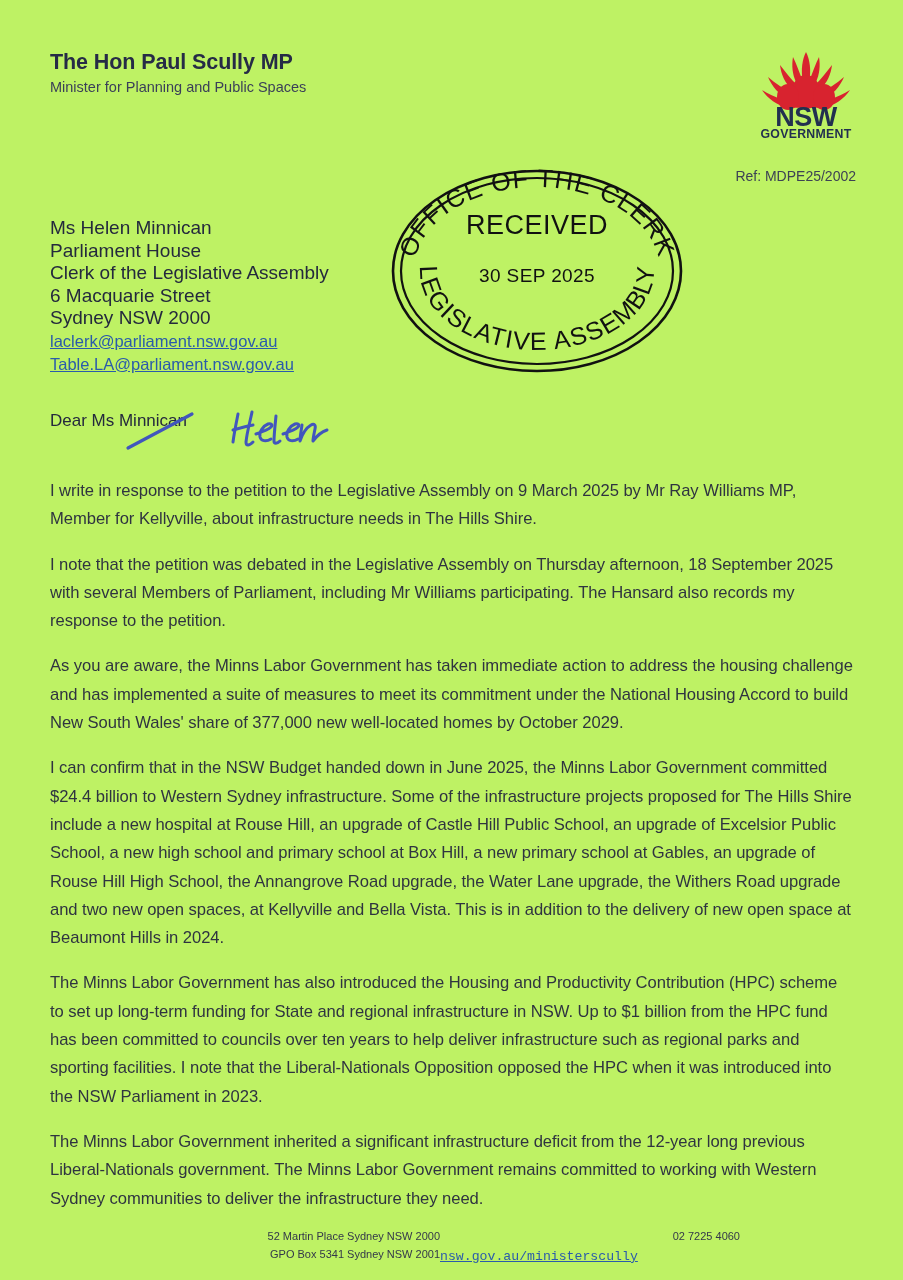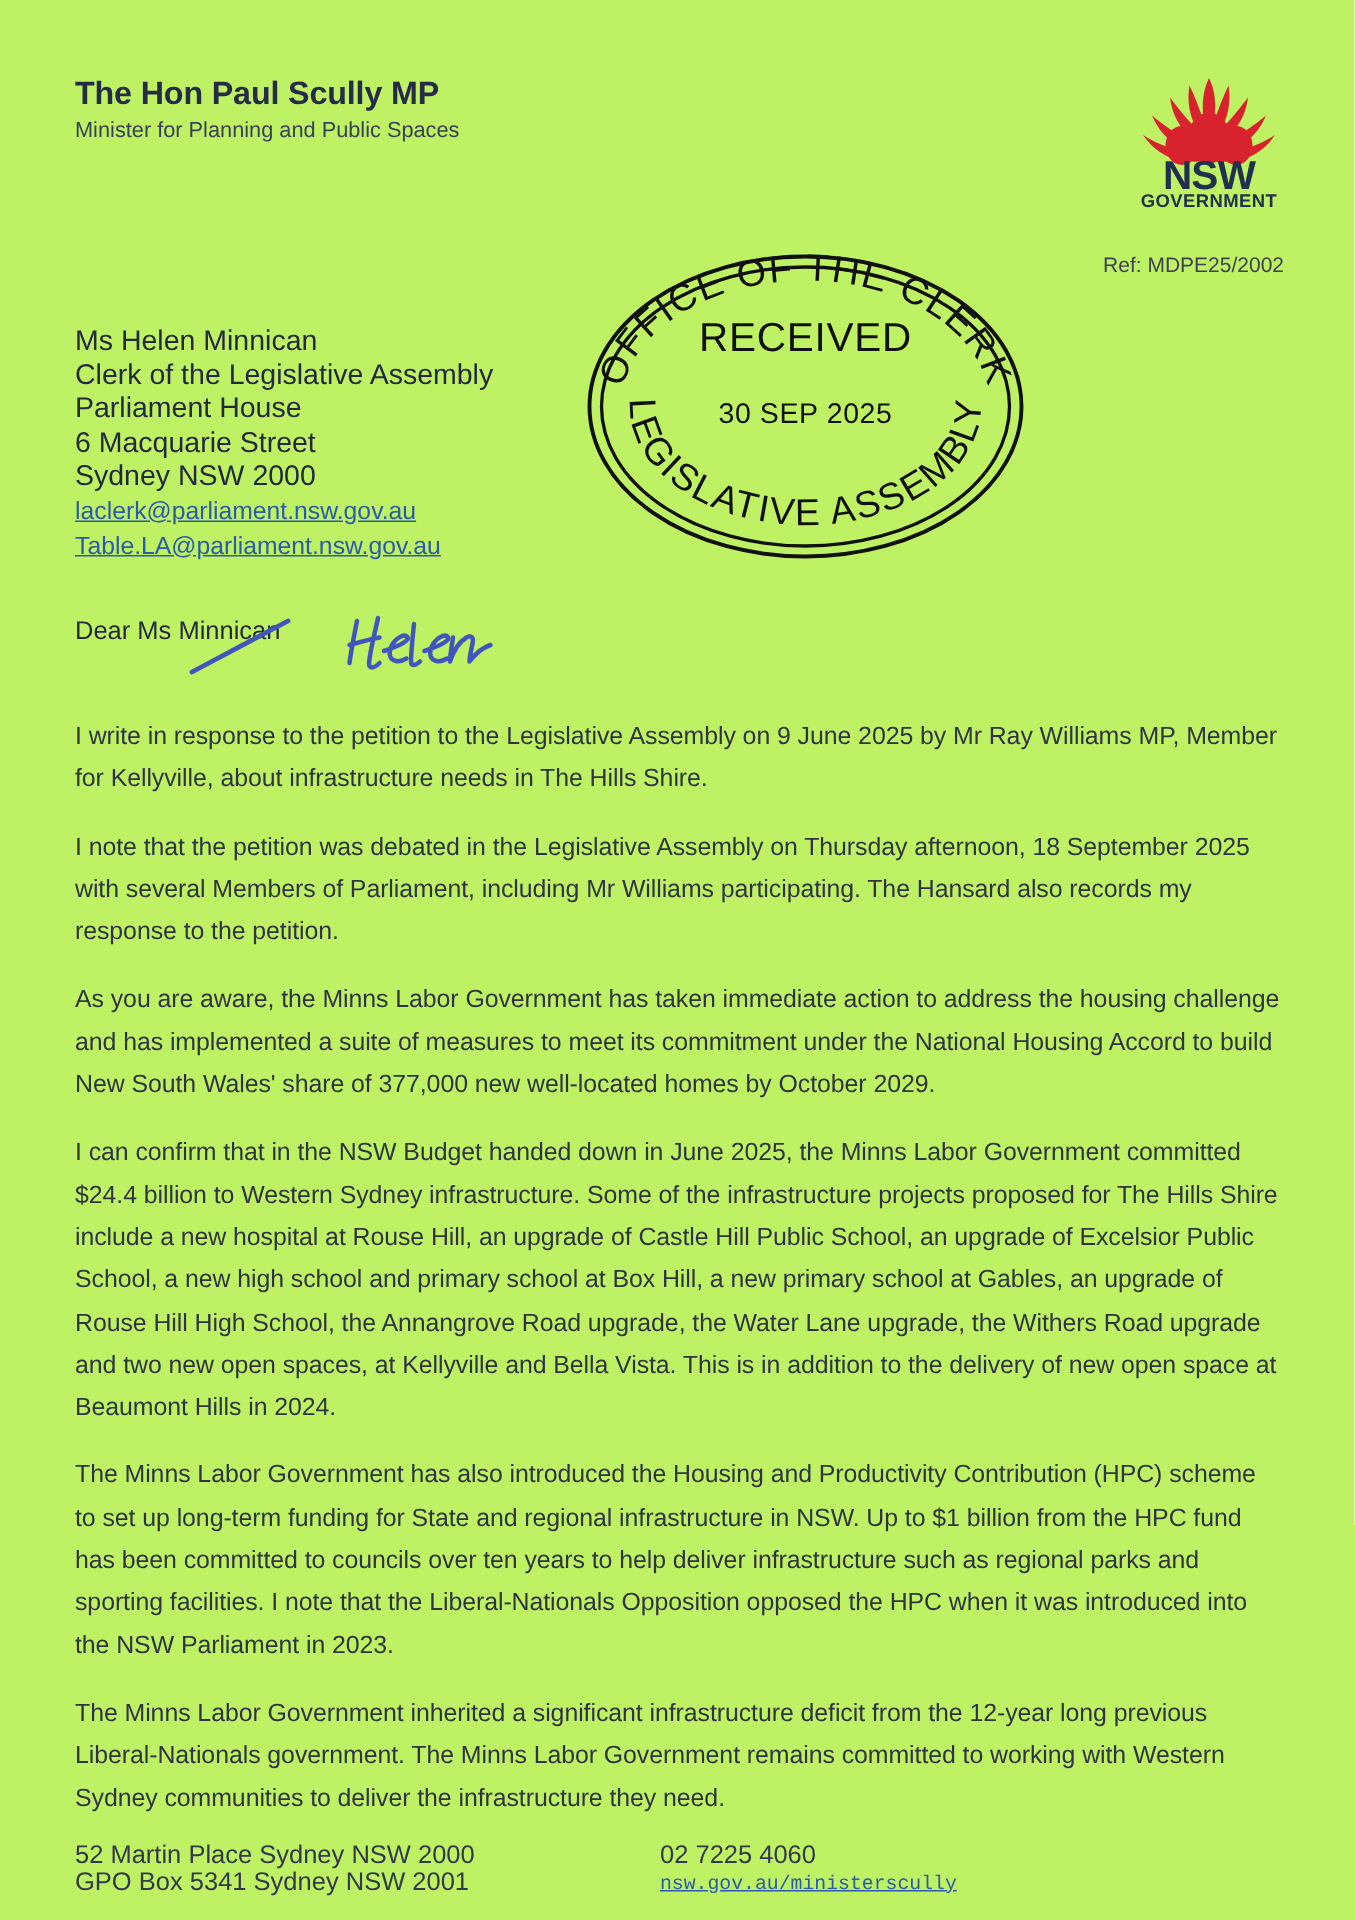--- a/index.html
+++ b/index.html
@@ -144,24 +144,25 @@
   .footer {
     position: absolute;
     left: 50px;
     top: 1228px;
     width: 805px;
     display: flex;
   }
   .footer-col-left { width: 390px; }
   .footer-col-right { width: 300px; }
   .footer-line {
-    font-size: 17px;
+    font-size: 11px;
     line-height: 17.5px;
     color: #33384a;
     white-space: nowrap;
+    text-align: right;
   }
   .footer-link {
     font-size: 13.2px;
     line-height: 17.5px;
     color: #2a5bab;
     text-decoration: underline;
     display: inline-block;
     white-space: nowrap;
     font-family: Liberation Mono, monospace;
   }
@@ -193,22 +194,22 @@
       </g>
       <text x="50" y="82" text-anchor="middle" font-family="Liberation Sans, sans-serif" font-size="27" font-weight="bold" fill="#22304f" letter-spacing="-0.5">NSW</text>
       <text x="50" y="94" text-anchor="middle" font-family="Liberation Sans, sans-serif" font-size="12.3" font-weight="bold" fill="#22304f" letter-spacing="0.3">GOVERNMENT</text>
     </svg>
   </div>
 
   <div class="ref">Ref: MDPE25/2002</div>
 
   <div class="addr">
     <div class="addr-line">Ms Helen Minnican</div>
+    <div class="addr-line">Parliament House</div>
     <div class="addr-line">Clerk of the Legislative Assembly</div>
-    <div class="addr-line">Parliament House</div>
     <div class="addr-line">6 Macquarie Street</div>
     <div class="addr-line">Sydney NSW 2000</div>
     <a class="addr-link" href="#">laclerk@parliament.nsw.gov.au</a>
     <a class="addr-link" href="#">Table.LA@parliament.nsw.gov.au</a>
   </div>
 
   <div class="stamp">
     <svg viewBox="0 0 294 206" xmlns="http://www.w3.org/2000/svg">
       <defs>
         <path id="arcTop" d="M 24 103 A 123 84 0 0 1 270 103"></path>
@@ -241,21 +242,21 @@
             <path d="M226 12 C225 22 224 31 224 37 C224 40 227 40 230 37"></path>
             <path d="M233 30 C239 28 245 26 248 23 C250 21 248 19 245 20 C240 22 236 28 237 33 C238 37 243 38 248 35"></path>
             <path d="M252 21 C251 28 250 33 250 37 C252 31 256 24 261 21 C264 19 266 21 265 25 C264 30 263 34 263 37 C266 33 271 28 277 26"></path>
           </g>
         </g>
       </svg>
     </div>
   </div>
 
   <div class="body-copy">
-    <p>I write in response to the petition to the Legislative Assembly on 9 June 2025 by Mr Ray Williams MP, Member for Kellyville, about infrastructure needs in The Hills Shire.</p>
+    <p>I write in response to the petition to the Legislative Assembly on 9 March 2025 by Mr Ray Williams MP, Member for Kellyville, about infrastructure needs in The Hills Shire.</p>
     <p>I note that the petition was debated in the Legislative Assembly on Thursday afternoon, 18 September 2025 with several Members of Parliament, including Mr Williams participating. The Hansard also records my response to the petition.</p>
     <p>As you are aware, the Minns Labor Government has taken immediate action to address the housing challenge and has implemented a suite of measures to meet its commitment under the National Housing Accord to build New South Wales' share of 377,000 new well-located homes by October 2029.</p>
     <p>I can confirm that in the NSW Budget handed down in June 2025, the Minns Labor Government committed $24.4 billion to Western Sydney infrastructure. Some of the infrastructure projects proposed for The Hills Shire include a new hospital at Rouse Hill, an upgrade of Castle Hill Public School, an upgrade of Excelsior Public School, a new high school and primary school at Box Hill, a new primary school at Gables, an upgrade of Rouse Hill High School, the Annangrove Road upgrade, the Water Lane upgrade, the Withers Road upgrade and two new open spaces, at Kellyville and Bella Vista. This is in addition to the delivery of new open space at Beaumont Hills in 2024.</p>
     <p>The Minns Labor Government has also introduced the Housing and Productivity Contribution (HPC) scheme to set up long-term funding for State and regional infrastructure in NSW. Up to $1 billion from the HPC fund has been committed to councils over ten years to help deliver infrastructure such as regional parks and sporting facilities. I note that the Liberal-Nationals Opposition opposed the HPC when it was introduced into the NSW Parliament in 2023.</p>
     <p>The Minns Labor Government inherited a significant infrastructure deficit from the 12-year long previous Liberal-Nationals government. The Minns Labor Government remains committed to working with Western Sydney communities to deliver the infrastructure they need.</p>
   </div>
 
   <div class="footer">
     <div class="footer-col-left">
       <div class="footer-line">52 Martin Place Sydney NSW 2000</div>

